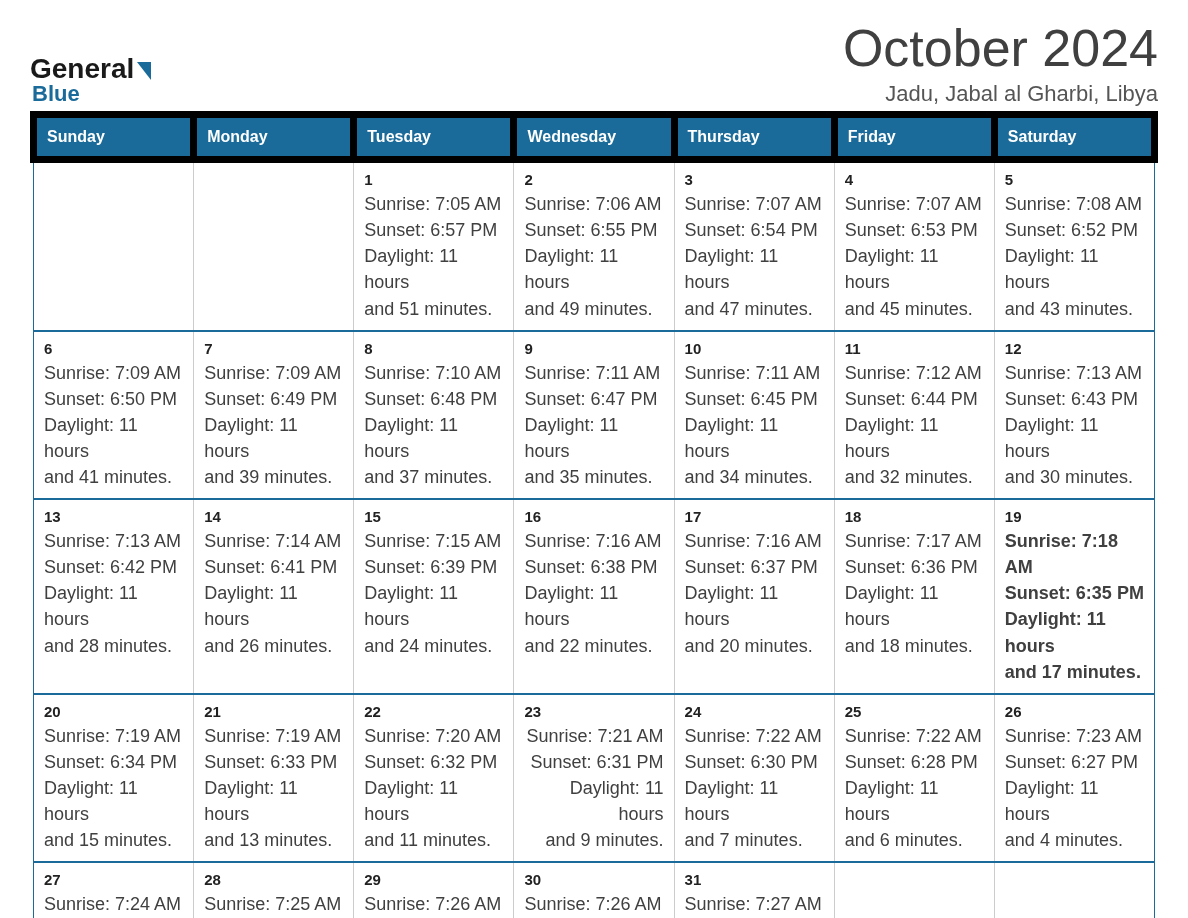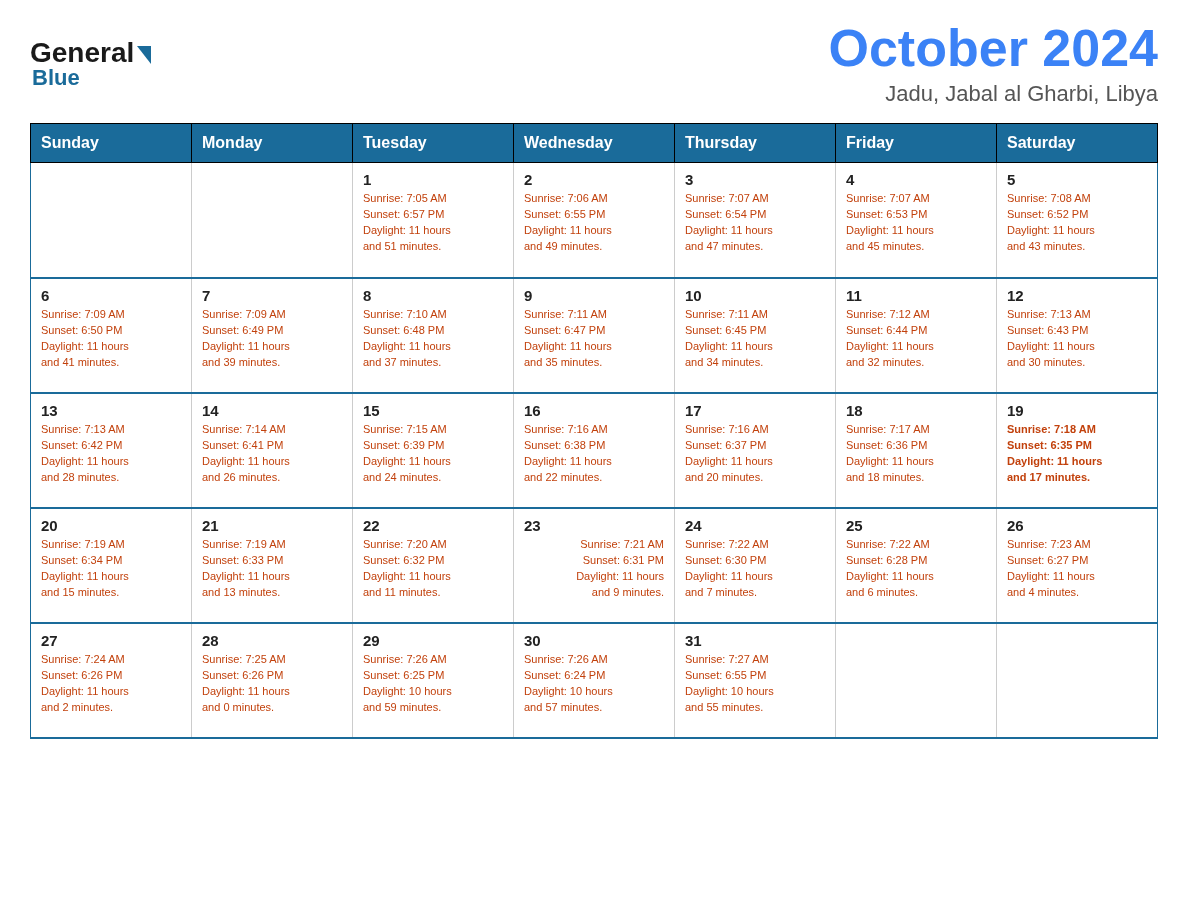--- a/index.html
+++ b/index.html
@@ -6,22 +6,22 @@
     body {
       font-family: Arial, sans-serif;
       background: #fff;
       padding: 20px 30px;
       width: 1188px;
       min-height: 918px;
     }
     .header {
       display: flex;
       justify-content: space-between;
-      align-items: center;
-      margin-bottom: 16px;
+      align-items: flex-end;
+      margin-bottom: 4px;
     }
     .logo {
       display: flex;
       flex-direction: column;
       align-items: flex-start;
     }
     .logo-general {
       font-size: 28px;
       font-weight: bold;
       color: #1a1a1a;
@@ -44,22 +44,22 @@
       font-weight: bold;
       color: #1a6b9a;
       margin-top: -4px;
       margin-left: 2px;
     }
     .title-block {
       text-align: right;
     }
     .month-title {
       font-size: 52px;
-      font-weight: bold;
-      color: #3b82f6;
+      font-weight: normal;
+      color: #404040;
       line-height: 1.1;
     }
     .location-title {
       font-size: 22px;
       color: #555;
       margin-top: 4px;
     }
     table {
       width: 100%;
       border-collapse: collapse;
@@ -67,21 +67,21 @@
     }
     thead tr {
       background-color: #1a6b9a;
     }
     thead th {
       color: #fff;
       font-size: 16px;
       font-weight: bold;
       padding: 10px 10px;
       text-align: left;
-      border: 1px solid #000000;
+      border: 7px solid #000000;
     }
     tbody tr {
       border-bottom: 2px solid #1a6b9a;
     }
     tbody td {
       vertical-align: top;
       padding: 8px 10px;
       border-left: 1px solid #ccc;
       border-right: 1px solid #ccc;
       font-size: 13px;
@@ -96,22 +96,22 @@
       border-right: 1px solid #1a6b9a;
     }
     .day-number {
       font-size: 15px;
       font-weight: bold;
       color: #222;
       display: block;
       margin-bottom: 3px;
     }
     .day-info {
-      font-size: 11px;
-      color: #c2410c;
+      font-size: 18px;
+      color: #404040;
       line-height: 1.45;
     }
     .empty-cell {
       background: #fff;
     }
   </style>
 </head>
 <body>
 
 <div class="header">

